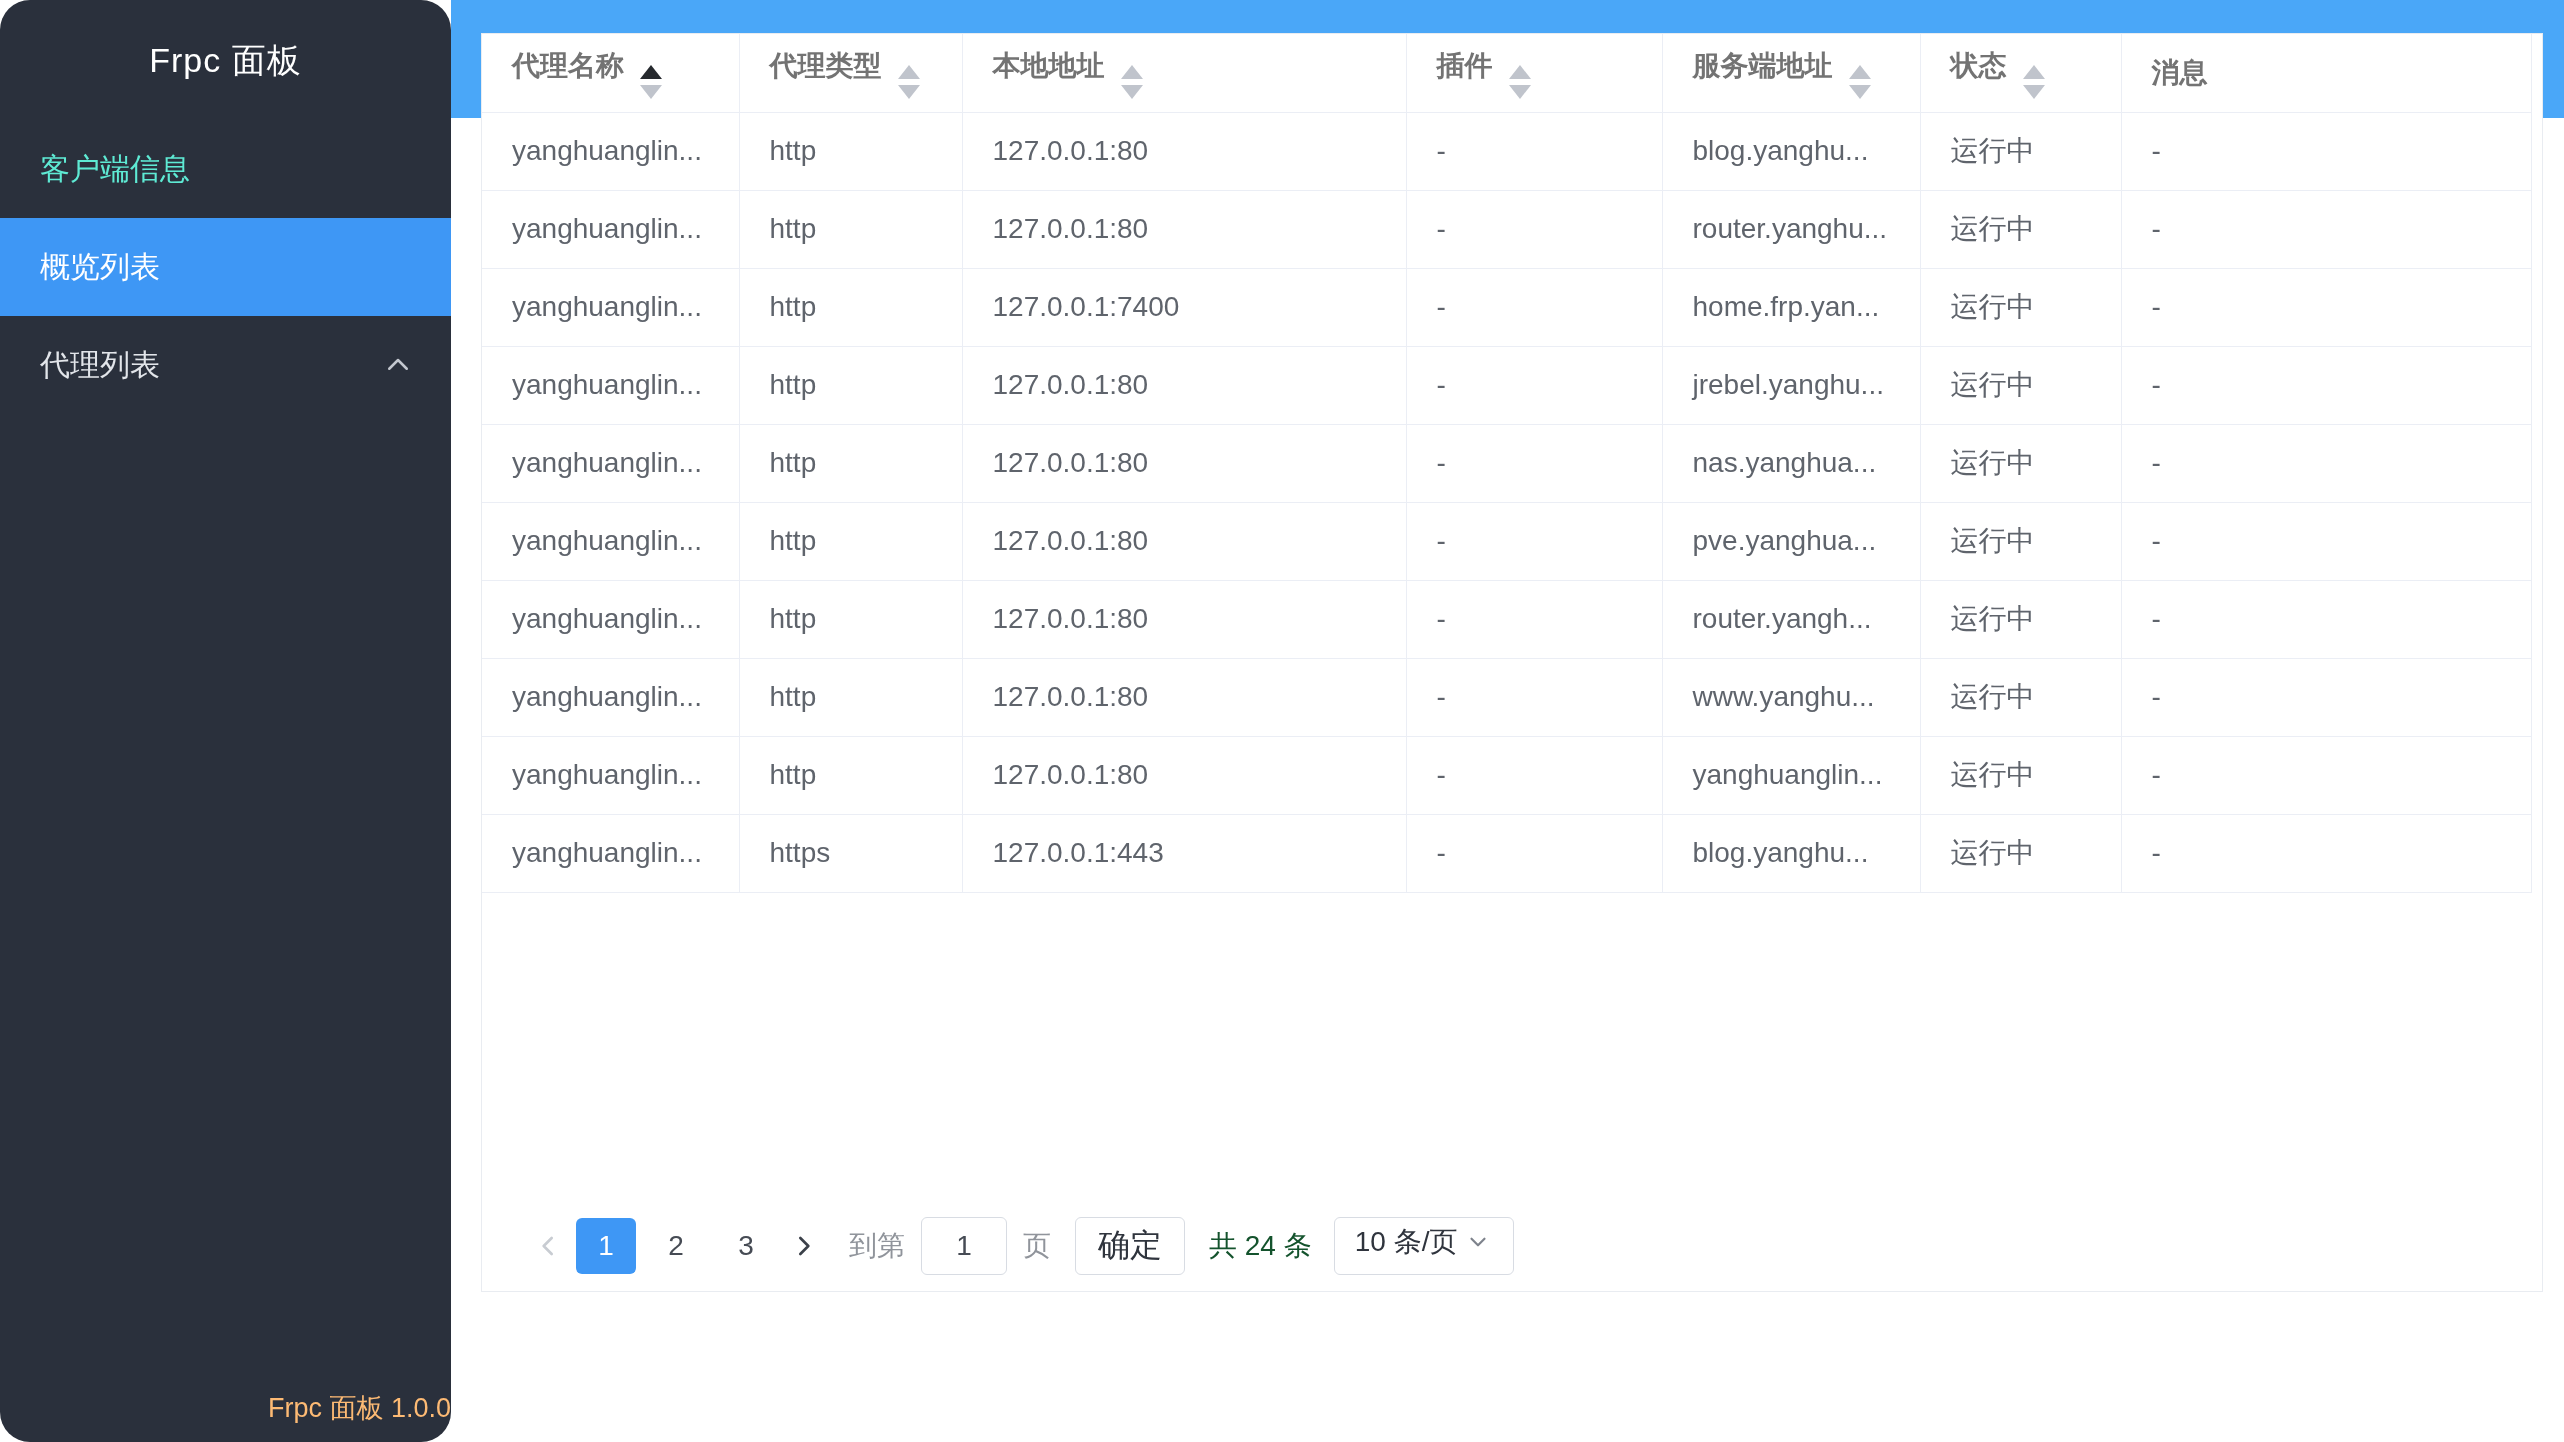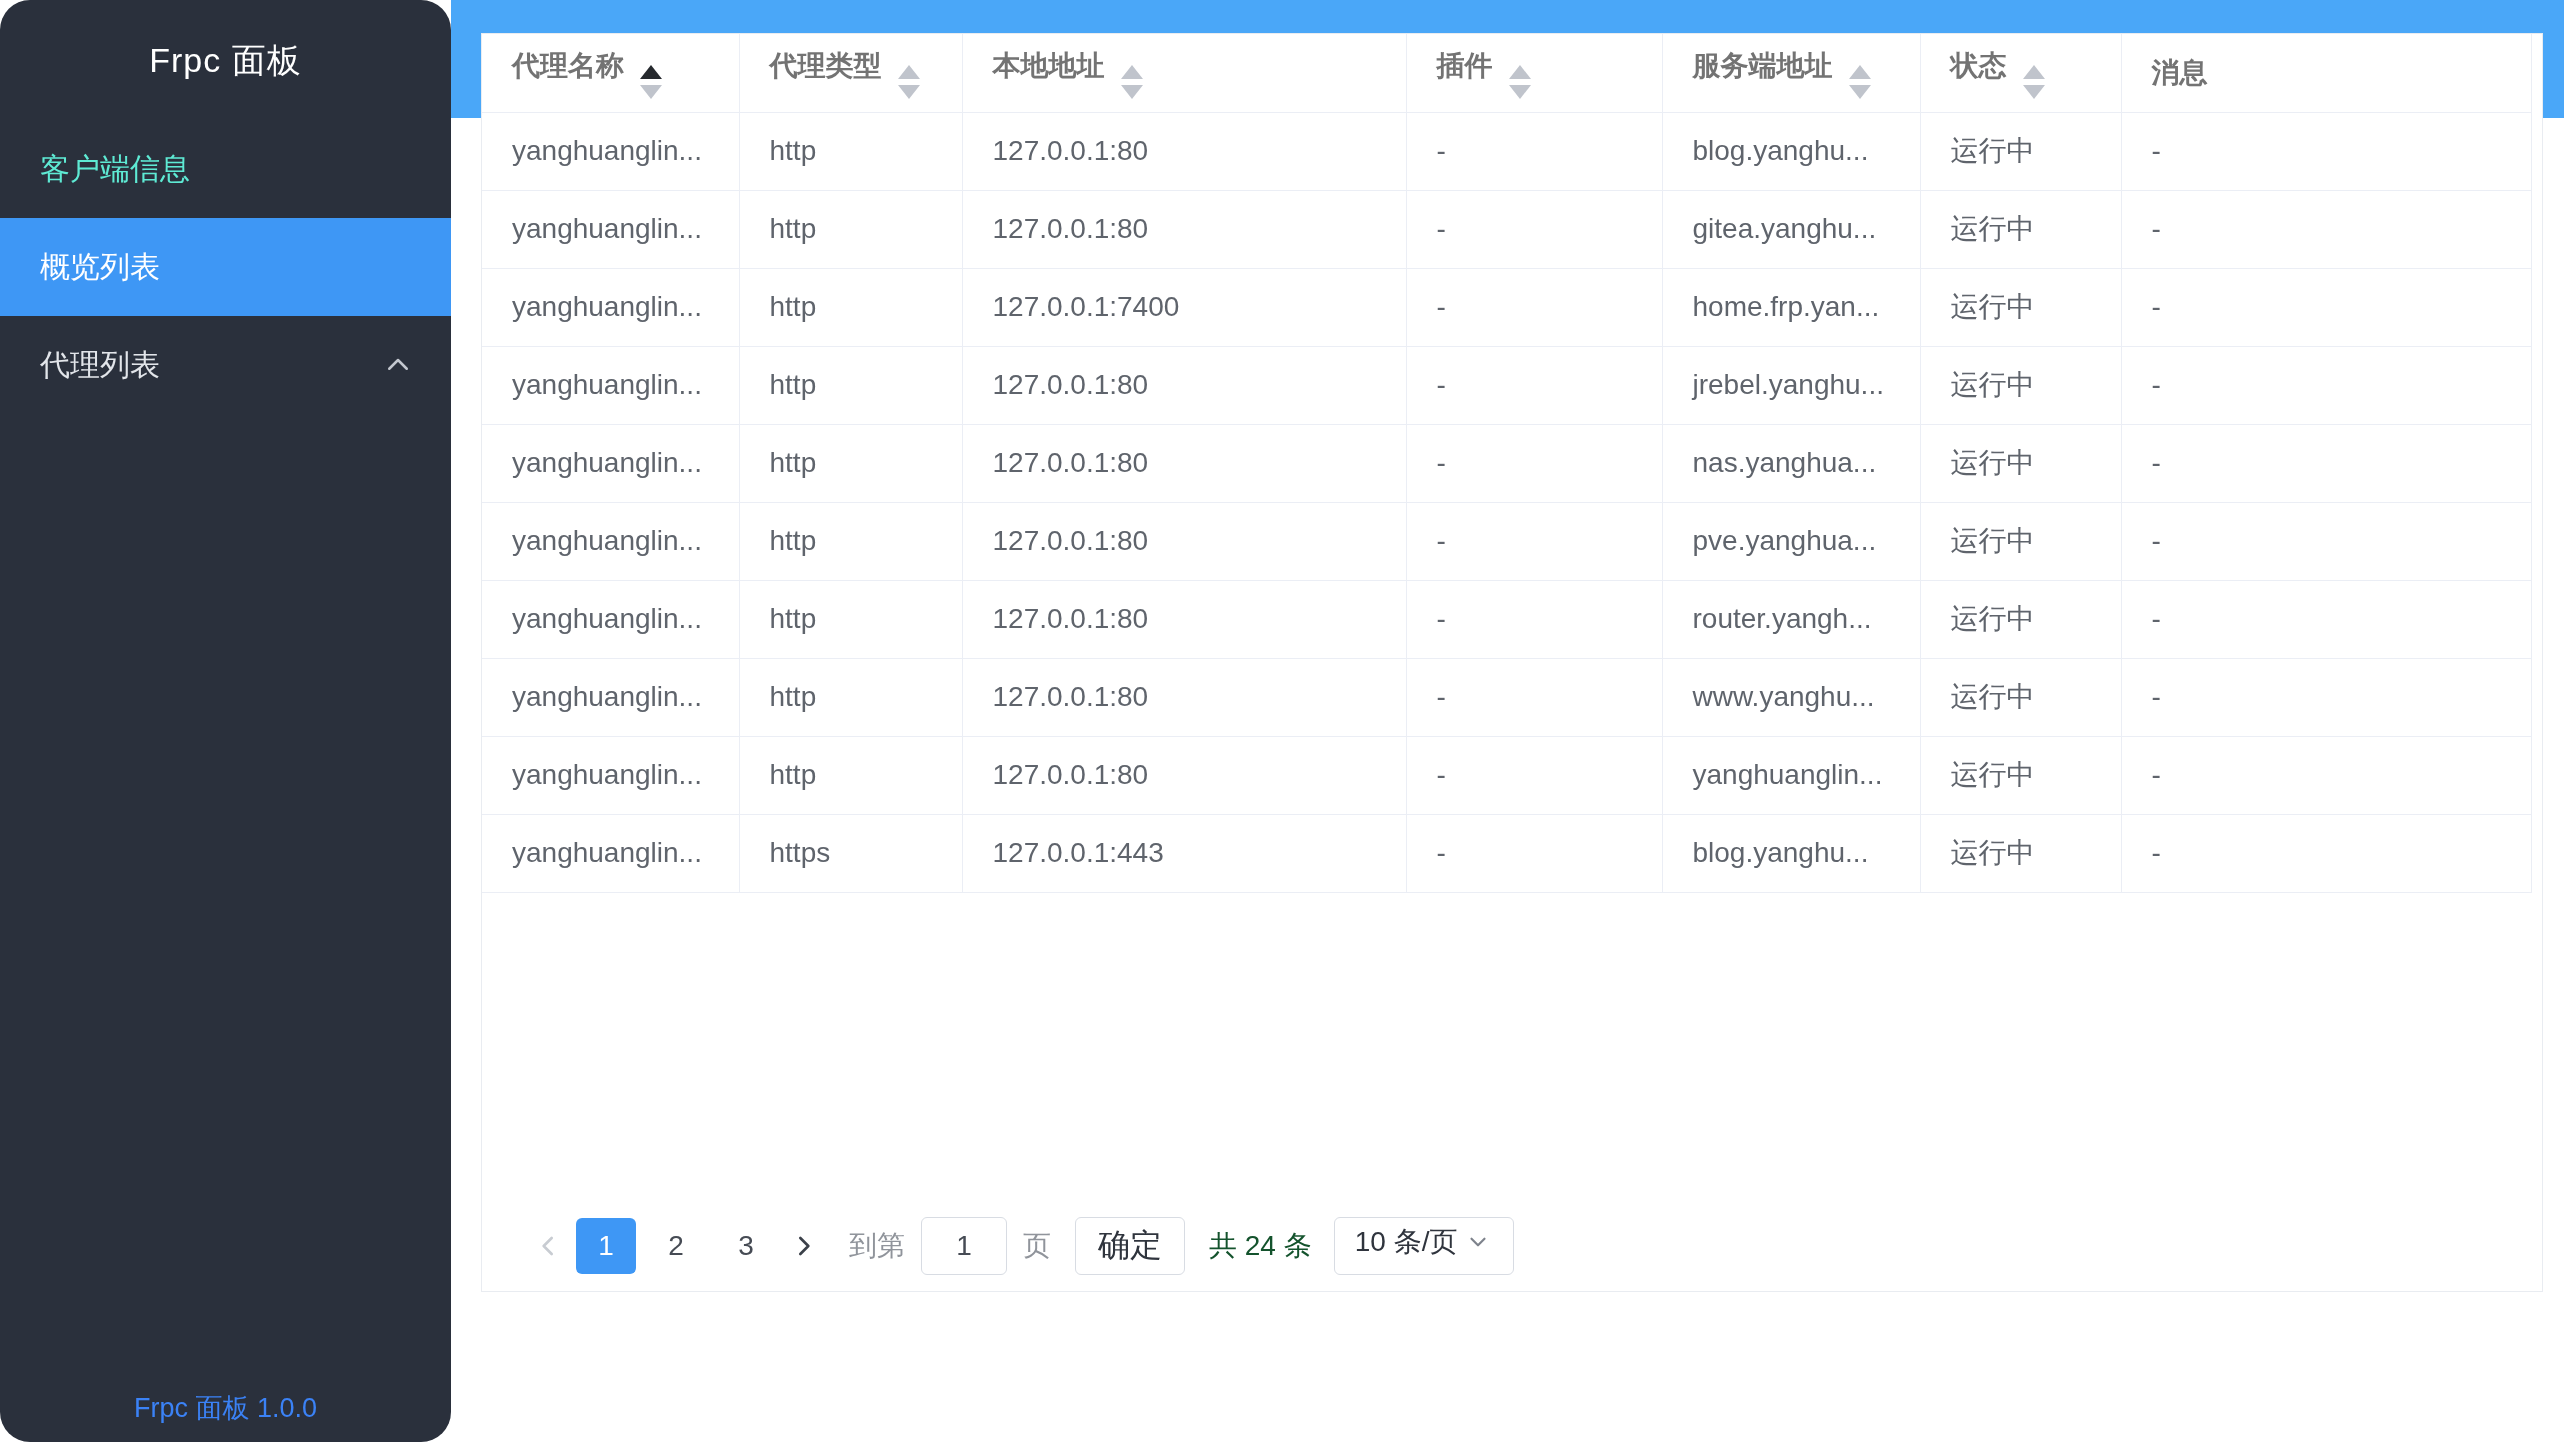--- a/index.html
+++ b/index.html
@@ -27,22 +27,22 @@
   .menu-item.has-sub {
     display:flex; align-items:center; justify-content:space-between;
     padding-right:38px; line-height:normal;
   }
   .submenu { background:#20252f; padding:12px 0; }
   .submenu-item {
     height:80px; line-height:80px; padding-left:40px;
     font-size:30px; color:#c6cad2; cursor:pointer;
   }
   .sidebar-footer {
-    position:absolute; bottom:16px; width:100%; text-align:center;
-    color:#3b82f6; font-size:27px;
+    position:absolute; bottom:16px; width:100%; text-align:right;
+    color:#fdba74; font-size:27px;
   }
   
   .main { position:absolute; left:451px; top:0; width:2113px; height:1442px; background:#ffffff; }
   .topbar {
     height:118px; background:#4aa7f8;
     display:flex; align-items:center; justify-content:space-between;
     padding:0 32px 0 40px;
   }
   .page-title { color:#ffffff; font-size:32px; }
   .power-btn { background:none; border:none; padding:0; cursor:pointer; display:flex; }
@@ -199,21 +199,21 @@
               <td>-</td>
               <td>blog.yanghu...</td>
               <td>运行中</td>
               <td>-</td>
           </tr>
           <tr>
             <td>yanghuanglin...</td>
               <td>http</td>
               <td>127.0.0.1:80</td>
               <td>-</td>
-              <td>gitea.yanghu...</td>
+              <td>router.yanghu...</td>
               <td>运行中</td>
               <td>-</td>
           </tr>
           <tr>
             <td>yanghuanglin...</td>
               <td>http</td>
               <td>127.0.0.1:7400</td>
               <td>-</td>
               <td>home.frp.yan...</td>
               <td>运行中</td>

